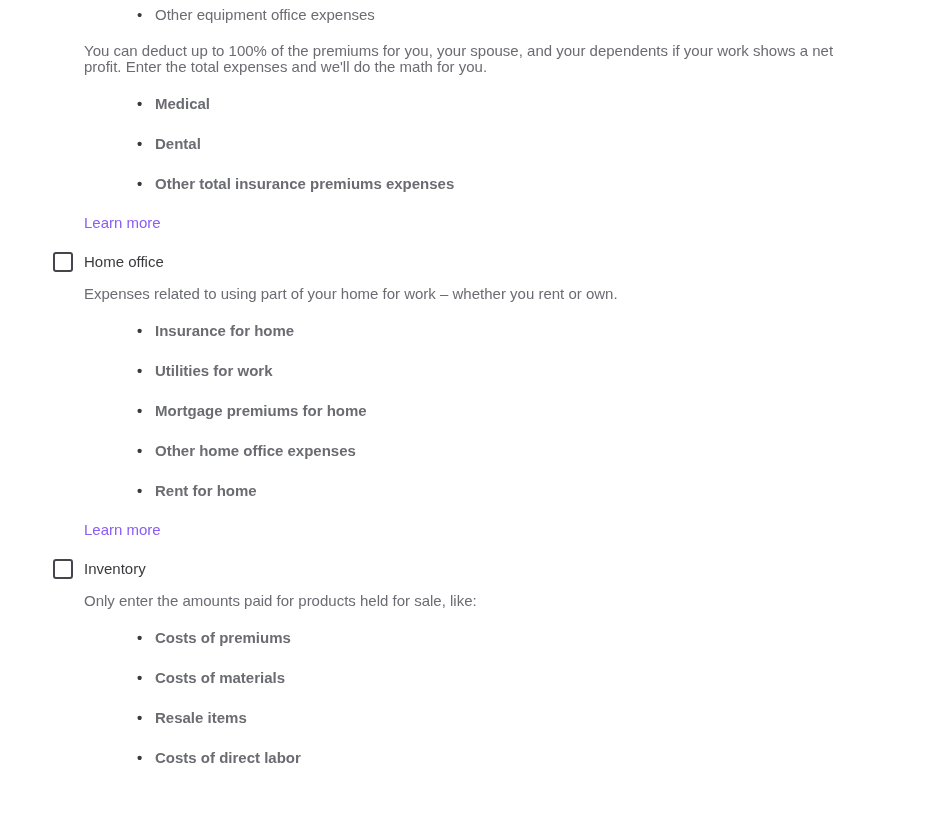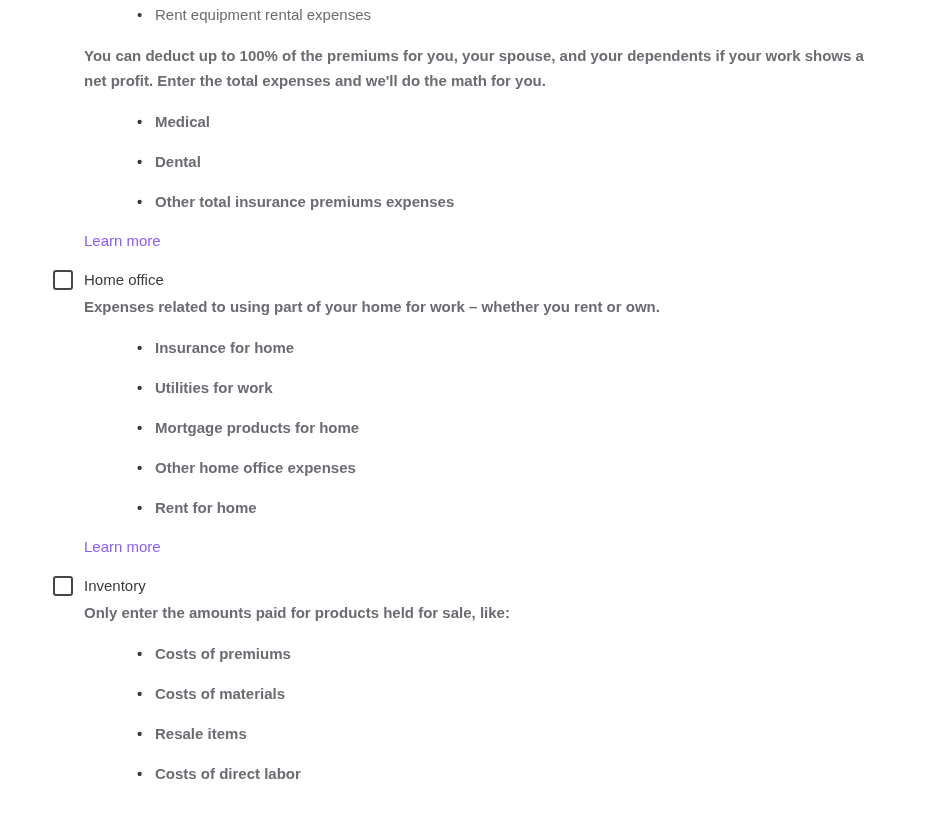--- a/index.html
+++ b/index.html
@@ -59,43 +59,42 @@
   }
   .checkbox--teal { border-color: #0E7C8A; }
   .checkbox-label {
     margin-left: 11px;
     color: #393A3D;
     line-height: 21px;
     cursor: pointer;
   }
   .section-body { margin-left: 31px; }
   .section-desc {
-    margin-top: 4px;
-    line-height: 25px;
+    margin-top: 14px;
+    line-height: 16px;
     max-width: 788px;
     color: #6B6C72;
-    font-weight: bold;
   }
   .section-list { margin-top: 18px; font-weight: bold; }
   .learn-more {
     display: inline-block;
     margin-top: 18px;
     line-height: 21px;
     color: #8b5cf6;
     text-decoration: none;
     cursor: pointer;
   }
 </style>
 </head>
 <body>
 
 <div class="page">
 
   <ul class="bullet-list orphan-list">
-    <li>Rent equipment rental expenses</li>
+    <li>Other equipment office expenses</li>
   </ul>
 
   <div class="section">
     <div class="section-body">
       <p class="section-desc">You can deduct up to 100% of the premiums for you, your spouse, and your dependents if your work shows a net profit. Enter the total expenses and we'll do the math for you.</p>
       <ul class="bullet-list section-list">
         <li>Medical</li>
         <li>Dental</li>
         <li>Other total insurance premiums expenses</li>
       </ul>
@@ -106,21 +105,21 @@
   <div class="section">
     <div class="checkbox-row">
       <span class="checkbox"></span>
       <span class="checkbox-label">Home office</span>
     </div>
     <div class="section-body">
       <p class="section-desc">Expenses related to using part of your home for work – whether you rent or own.</p>
       <ul class="bullet-list section-list">
         <li>Insurance for home</li>
         <li>Utilities for work</li>
-        <li>Mortgage products for home</li>
+        <li>Mortgage premiums for home</li>
         <li>Other home office expenses</li>
         <li>Rent for home</li>
       </ul>
       <a class="learn-more">Learn more</a>
     </div>
   </div>
 
   <div class="section">
     <div class="checkbox-row">
       <span class="checkbox"></span>

